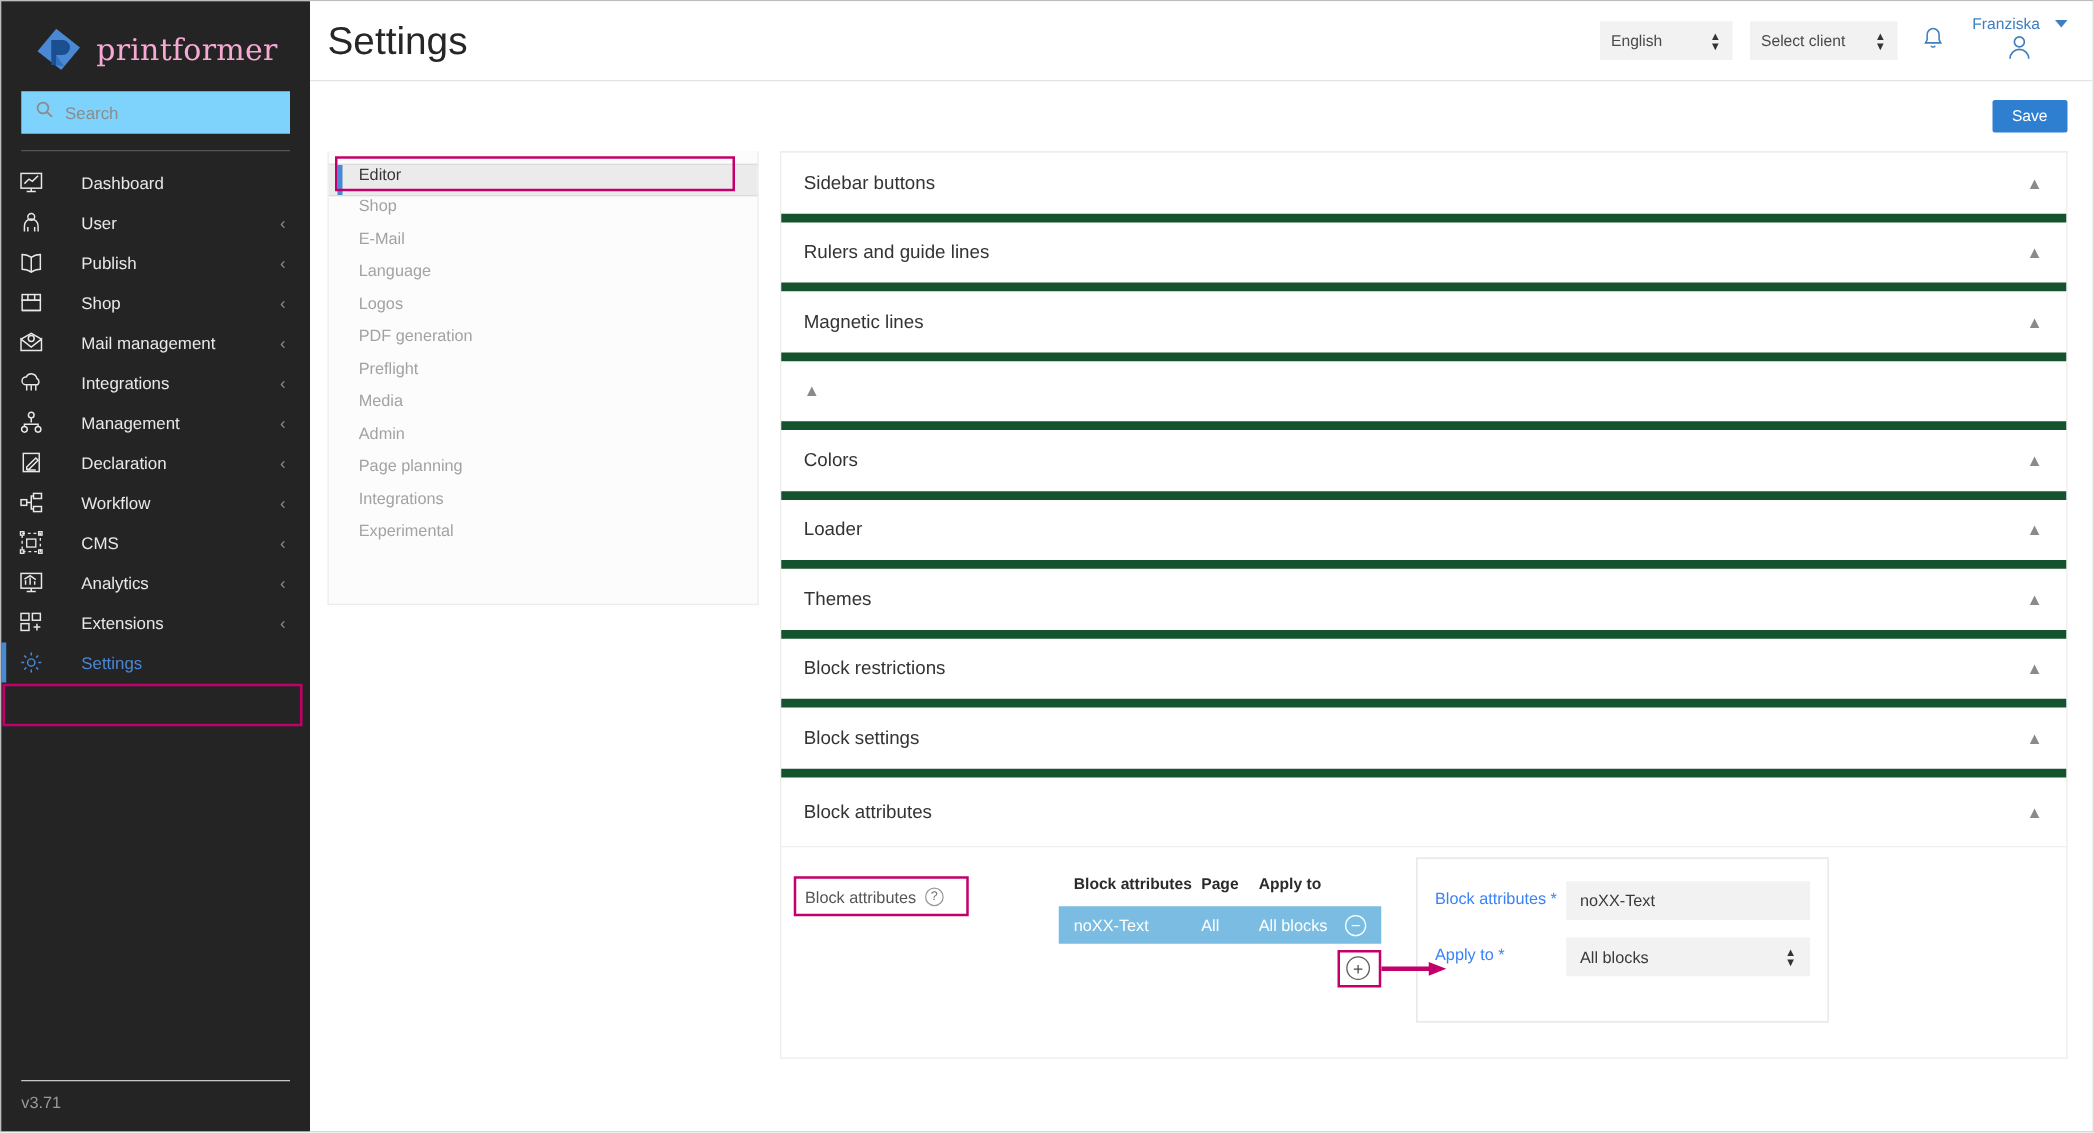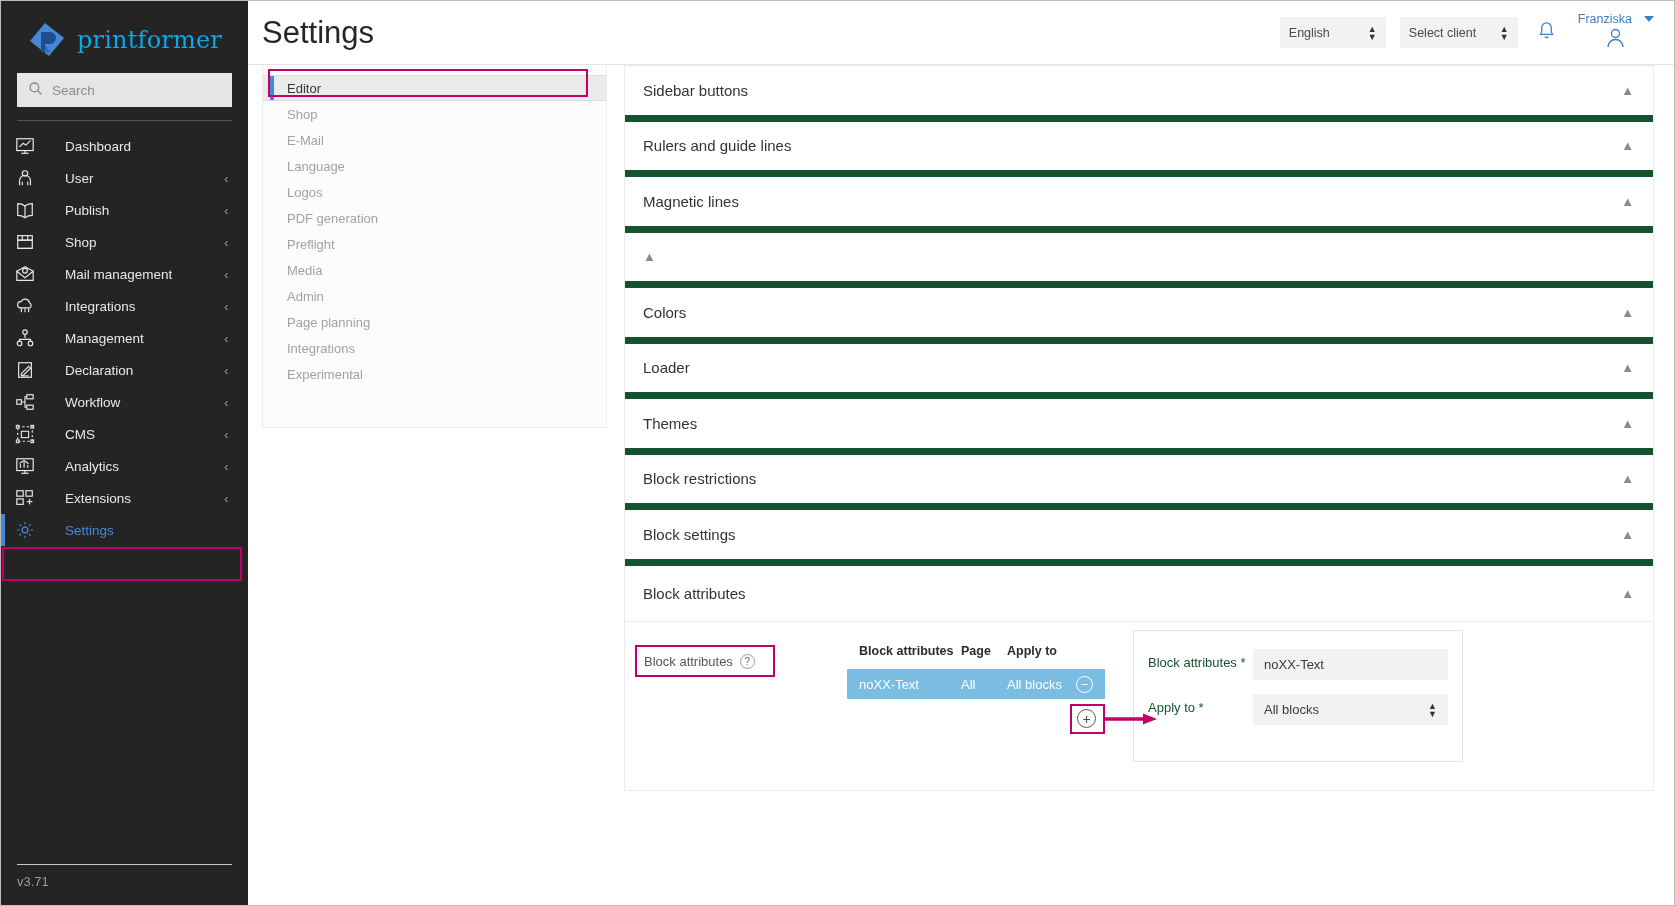--- a/index.html
+++ b/index.html
@@ -30,29 +30,29 @@
   .brand {
     height: 72px;
     display: flex;
     align-items: center;
     justify-content: center;
     gap: 10px;
     padding-top: 6px;
   }
   .brand-logo { width: 40px; height: 40px; flex: 0 0 40px; }
   .brand-text {
-    color: #0ea5e9;
+    color: #f9a8d4;
     font-size: 24px;
     font-family: "DejaVu Serif", serif;
     letter-spacing: .2px;
   }
   .search-wrap { padding: 0 16px; }
   .search-box {
     height: 34px;
-    background: #e5e5e5;
+    background: #7dd3fc;
     display: flex;
     align-items: center;
     gap: 9px;
     padding: 0 11px;
   }
   .search-box svg { flex: 0 0 15px; }
   .search-input {
     border: 0; outline: 0; background: transparent;
     font-family: "Liberation Sans", sans-serif;
     font-size: 13.5px; color: #555;
@@ -143,21 +143,21 @@
     width: 345px; flex: 0 0 345px;
     background: #fcfcfc;
     border: 1px solid #ececec;
     border-top: 0;
     padding-top: 10px;
     height: 363px;
     position: relative;
   }
   .tab {
     height: 26px;
-    display: flex; align-items: center;
+    display: flex; 
     padding-left: 24px;
     font-size: 13px; color: #a2a2a2;
     cursor: pointer;
     position: relative;
   }
   .tab.active {
     background: #ebebeb;
     color: #363636;
     border-top: 1px solid #dcdcdc;
     border-bottom: 1px solid #dcdcdc;
@@ -243,21 +243,21 @@
 
   .ba-form {
     flex: 0 0 330px; width: 330px;
     border: 1px solid #e2e2e2;
     background: #fff;
     margin-left: 28px; margin-top: -14px;
     padding: 18px 14px 20px 14px;
   }
   .frow { display: flex; align-items: flex-start; margin-bottom: 14px; }
   .frow:last-child { margin-bottom: 16px; }
-  .flabel { width: 105px; flex: 0 0 105px; font-size: 13px; color: #14532d; line-height: 18px; padding-top: 5px; }
+  .flabel { width: 105px; flex: 0 0 105px; font-size: 13px; color: #3b82f6; line-height: 18px; padding-top: 5px; }
   .fctrl { flex: 1 1 auto; }
   .finput {
     height: 31px; background: #f2f2f2;
     display: flex; align-items: center;
     padding: 0 11px; font-size: 13px; color: #3a3a3a;
     border: 0; width: 100%;
     font-family: "Liberation Sans", sans-serif;
   }
   .fselect {
     height: 31px; background: #f2f2f2;
@@ -514,20 +514,23 @@
             <svg width="25" height="22" viewBox="0 0 24 22" fill="none" stroke="#3d7fc1" stroke-width="1.35">
               <circle cx="12" cy="6.5" r="4"></circle>
                 <path d="M4.5 20a7.5 7.5 0 0 1 15 0"></path>
             </svg>
           </span>
         </div>
 
       </div>
     </header>
 
+    <div class="actionbar">
+      <button class="save-btn">Save</button>
+    </div>
 
     <div class="content">
 
       <div class="tabs-col">
         <div class="tab active">
           <span>Editor</span>
         </div>
         <div class="tab">
           <span>Shop</span>
         </div>

